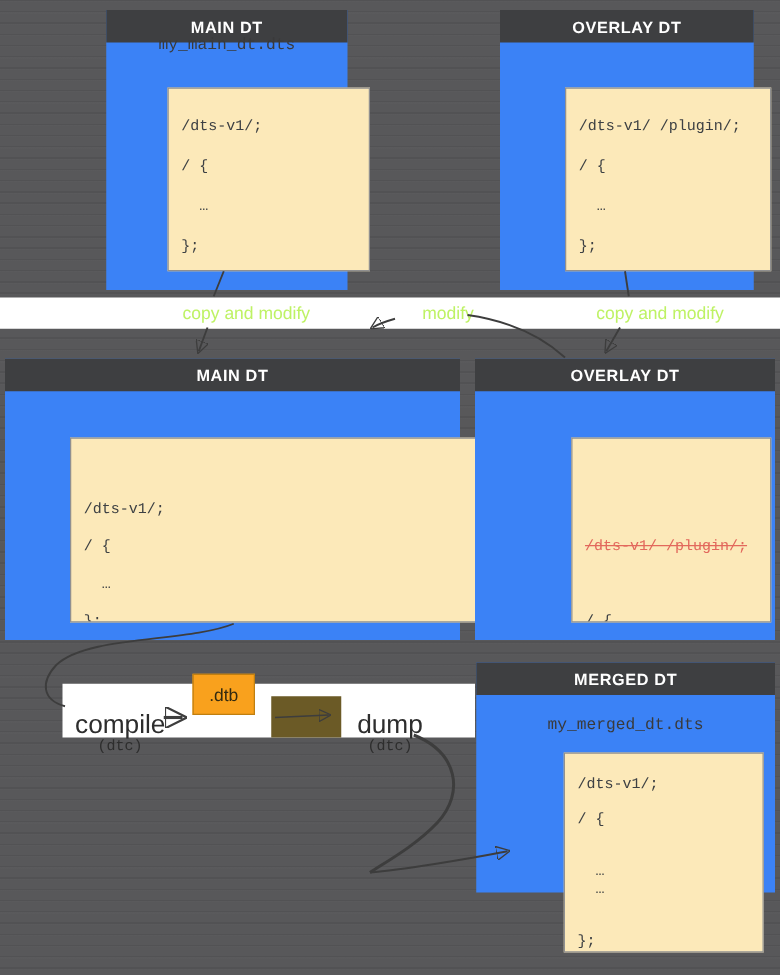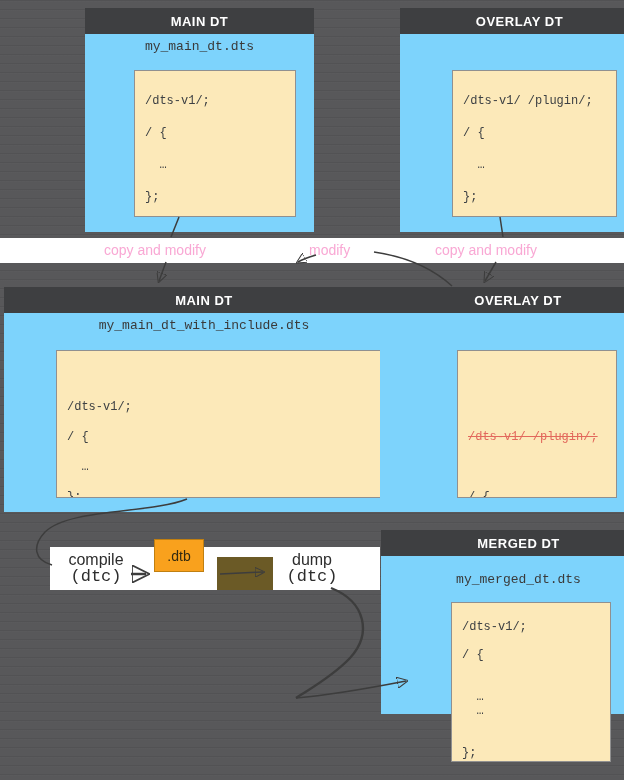--- a/index.html
+++ b/index.html
@@ -8,50 +8,50 @@
     background:var(--canvas_bg,#58585a);
     font-family:"Liberation Sans", sans-serif;
   }
   #canvas::after{ 
     content:""; position:absolute; inset:0; z-index:1; pointer-events:none;
     background:repeating-linear-gradient(180deg, rgba(0,0,0,.14) 0 1px, rgba(255,255,255,.02) 1px 2px, transparent 2px 9px);
     opacity:.5;
   }
   .band{ position:absolute; background:var(--band_bg,#fff); z-index:2; }
   .band-label{
-    position:absolute; text-align:left; font-size:14px; color:#f9a8d4; z-index:3;
+    position:absolute; text-align:right; font-size:14px; color:#bef264; z-index:3;
     line-height:25px;
   }
-  .node{ position:absolute; background:#7dd3fc; z-index:2;padding-left:36px; }
+  .node{ position:absolute; background:#3b82f6; z-index:2; }
   .node-header{
     position:absolute; left:0; top:0; right:0; height:26px;
     background:var(--header_bg,#3e3f41); color:#fff;
     font-weight:bold; font-size:13px; letter-spacing:.5px;
     display:flex; align-items:center; justify-content:center;
   }
   .filename{
-    position:absolute; top:31px; left:0; right:0; text-align:center;
+    position:absolute; top:20px; left:0; right:0; text-align:center;
     font-family:"Liberation Mono", monospace; font-size:13px; color:#3a3a3a;
     white-space:pre;
   }
   .node--merged .filename{ top:42px; }
   .codebox{
     position:absolute; box-sizing:border-box;
     background:var(--code_bg,#fce9b9); border:1px solid #909090;
     padding:6px 10px; font-family:"Liberation Mono", monospace;
     font-size:12px; color:#3d4043; white-space:pre; overflow:hidden;margin-left:34px;
   }
   .codebox .code-line{ height:16px; line-height:16px; }
   #code-main-include .code-line{ height:15px; line-height:15px; }
   #code-merged{ padding:3px 10px; }
   #code-merged .code-line{ height:14px; line-height:14px; }
   .deleted-line{ color:var(--deleted_red,#e2685c); text-decoration:line-through; }
   .pipeline-label{ position:absolute; text-align:center; z-index:3; color:#2d2d2d; }
-  .pipeline-label .big{ font-size:16px; line-height:19px; }
-  .pipeline-label .tool{ font-family:"Liberation Mono", monospace; font-size:17px; line-height:16px; }
+  .pipeline-label .big{ font-size:21px; line-height:19px;margin-top:20px; }
+  .pipeline-label .tool{ font-family:"Liberation Mono", monospace; font-size:12px; line-height:16px; }
   #dtb-box{
     position:absolute; box-sizing:border-box; z-index:3;
     background:var(--dtb_orange,#f9a11d); border:1px solid #c07f10;
     display:flex; align-items:center; justify-content:center;
     font-size:14px; color:#332a10;
   }
   #artifact-block{ position:absolute; background:var(--artifact_brown,#6b5a26); z-index:2; }
   #connector-layer{ position:absolute; inset:0; z-index:10; pointer-events:none; }
   #connector-layer path, #connector-layer line{ fill:none; stroke:var(--arrow,#3d3d3d); }
 </style>
@@ -73,21 +73,20 @@
     <div class="codebox" style="left:15px;top:62px;width:162px;height:147px;"><div class="code-line"></div><div class="code-line">/dts-v1/;</div><div class="code-line"></div><div class="code-line">/ {</div><div class="code-line"></div><div class="code-line">  …</div><div class="code-line"></div><div class="code-line">};</div></div>
   </div>
 
   <div class="node" style="left:400px;top:8px;width:203px;height:224px;">
     <div class="node-header">OVERLAY DT</div>
     <div class="codebox" style="left:18px;top:62px;width:165px;height:147px;"><div class="code-line"></div><div class="code-line">/dts-v1/ /plugin/;</div><div class="code-line"></div><div class="code-line">/ {</div><div class="code-line"></div><div class="code-line">  …</div><div class="code-line"></div><div class="code-line">};</div></div>
   </div>
 
   <div class="node" style="left:4px;top:287px;width:364px;height:225px;">
     <div class="node-header">MAIN DT</div>
-    <div class="filename">my_main_dt_with_include.dts</div>
     <div class="codebox" id="code-main-include" style="left:18px;top:63px;width:331px;height:148px;">
       <div><div class="code-line"></div><div class="code-line">/dts-v1/;</div><div class="code-line"></div><div class="code-line">/ {</div><div class="code-line"></div><div class="code-line">  …</div><div class="code-line"></div><div class="code-line">};</div></div>
       
     </div>
   </div>
 
   <div class="node" style="left:380px;top:287px;width:240px;height:225px;">
     <div class="node-header">OVERLAY DT</div>
     <div class="codebox" style="left:43px;top:63px;width:160px;height:148px;">
       <div><div class="code-line"></div></div>

